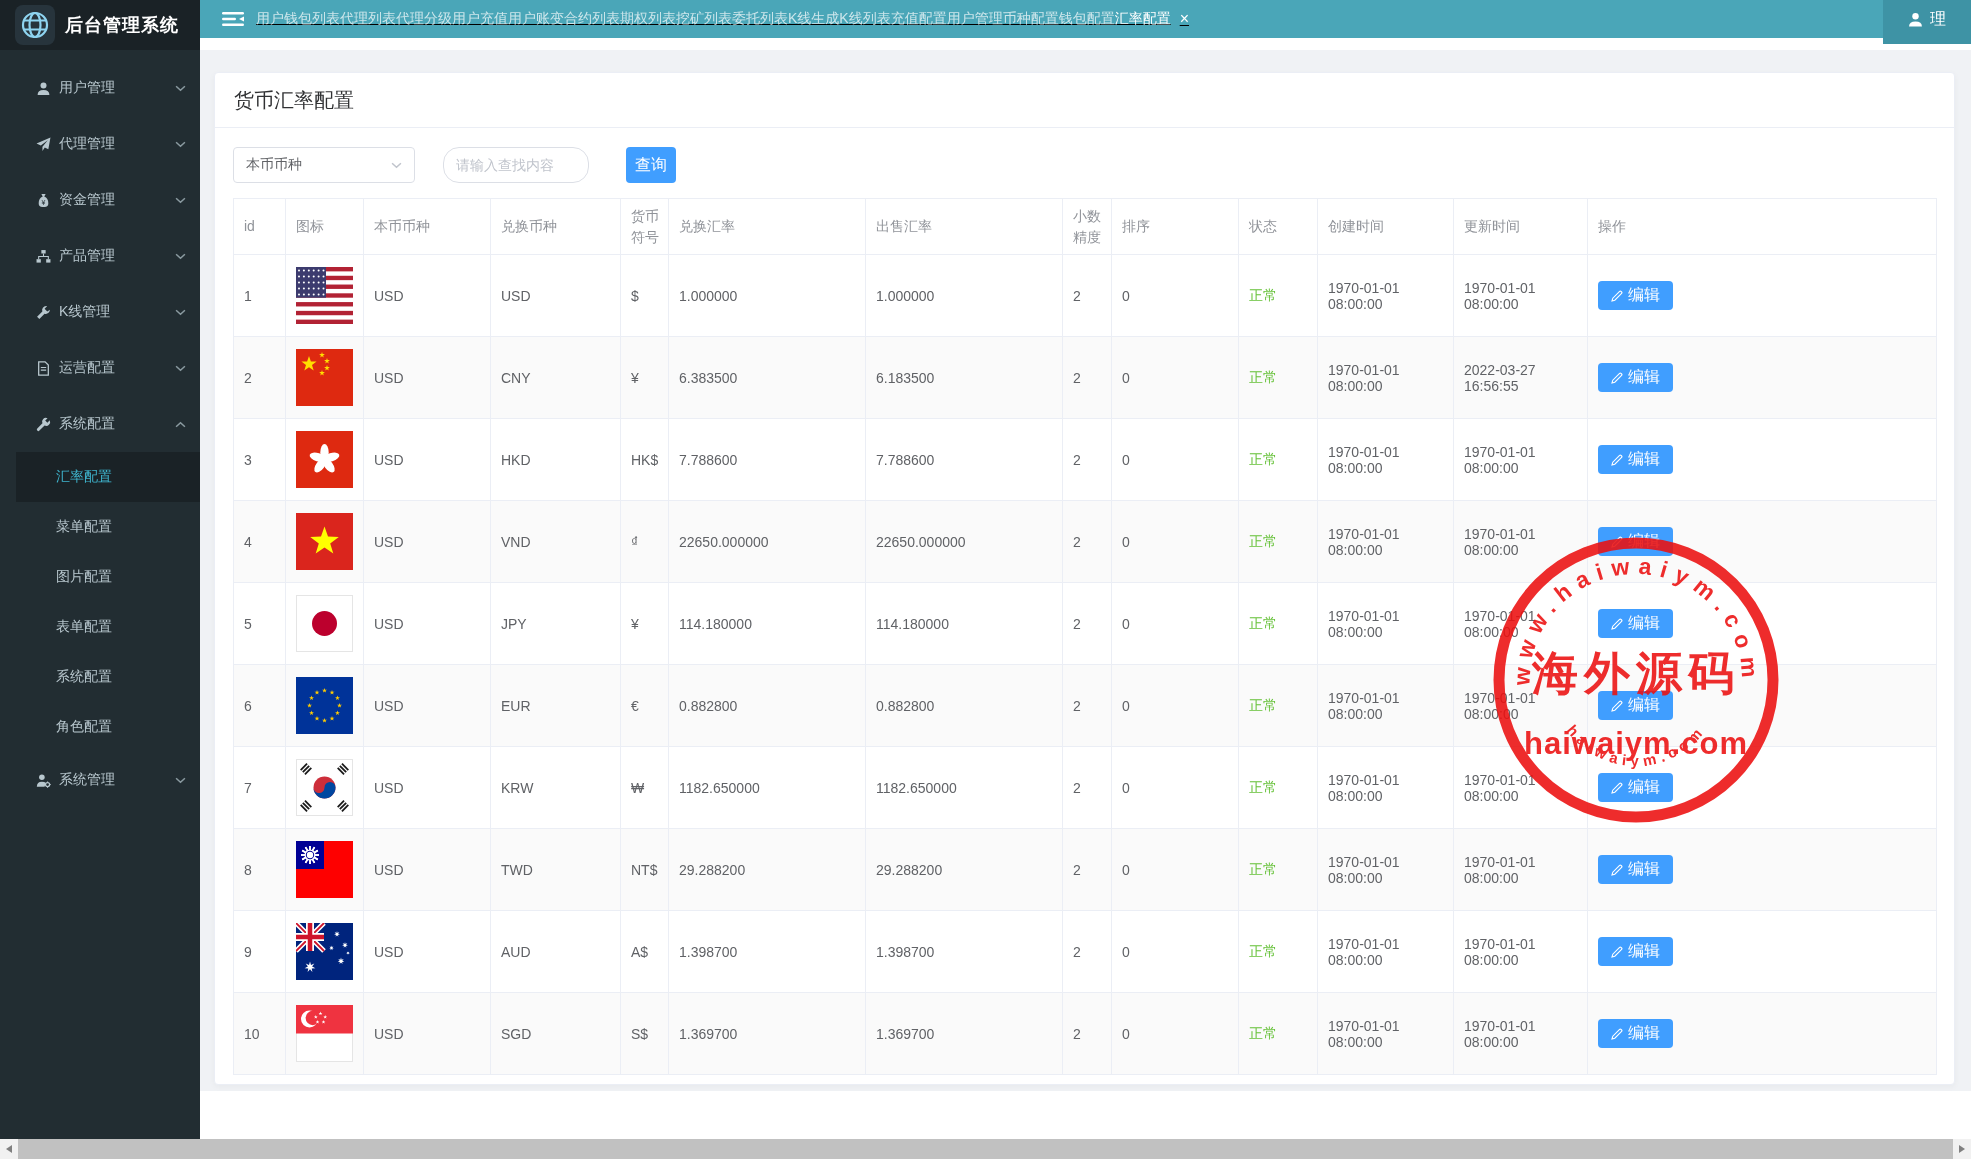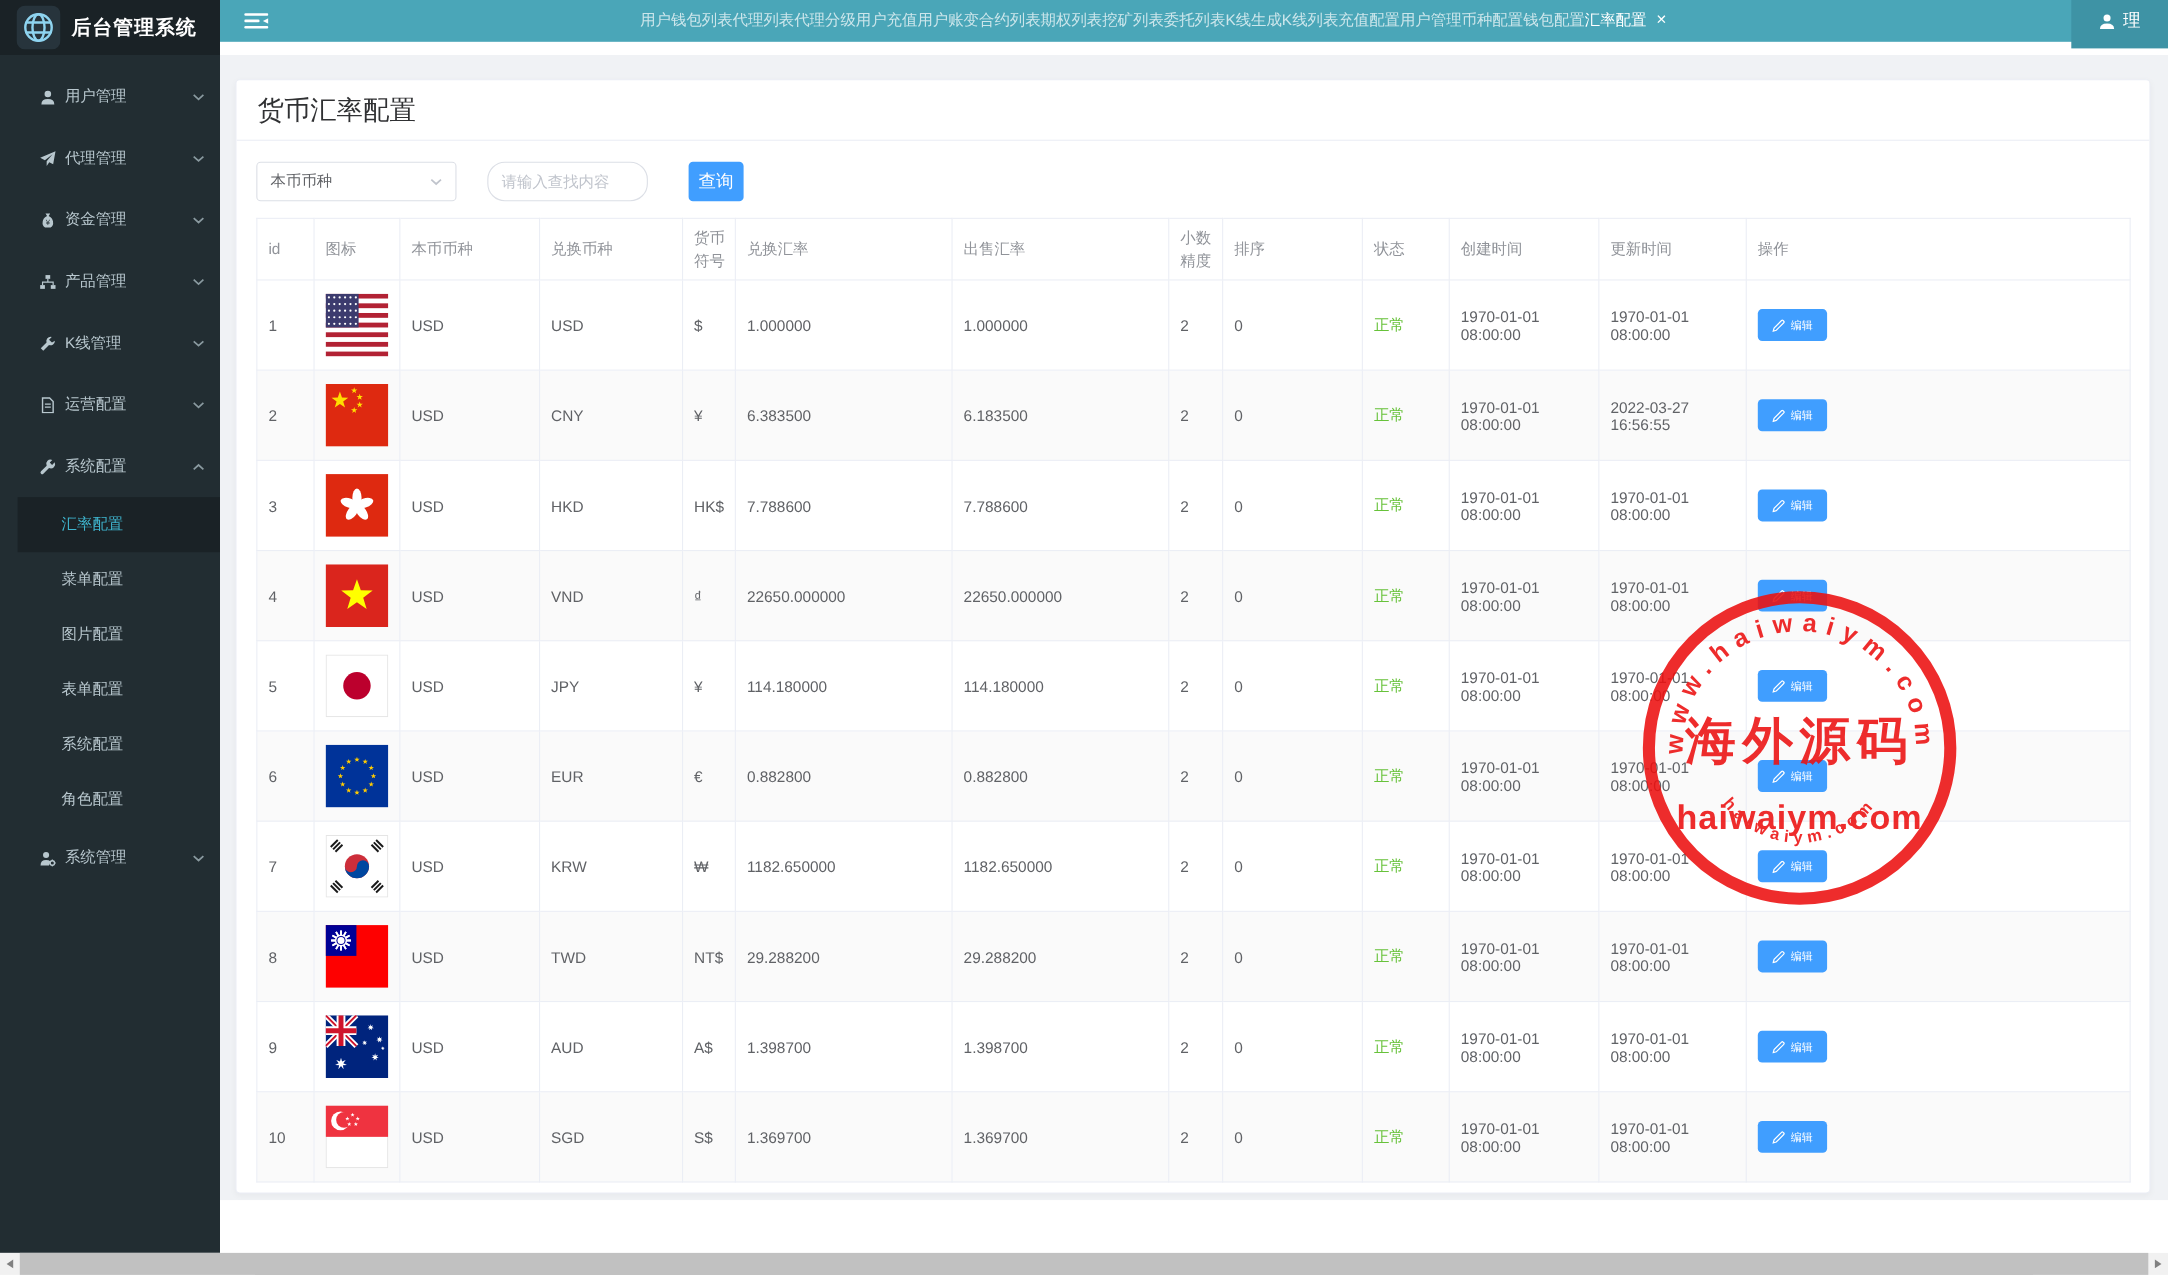--- a/index.html
+++ b/index.html
@@ -7,51 +7,51 @@
   body {
     width:1971px; height:1159px; position:relative; overflow:hidden;
     background:#fff; font-family:"Liberation Sans","DejaVu Sans",sans-serif;
   }
   
   .hdr { position:absolute; top:0; left:0; width:1971px; height:38px; display:flex; z-index:10; }
   .logo { width:200px; height:50px; background:#1a2226; display:flex; align-items:center; gap:10px; padding-left:15px; flex:none; }
   .logo-title { color:#fff; font-size:18px; font-weight:bold; letter-spacing:1px; white-space:nowrap; }
   .navbar { flex:1; background:#4aa6b8; display:flex; align-items:center; min-width:0; }
   .toggle { margin:0 12px 0 22px; cursor:pointer; display:flex; flex:none; }
-  .tabs { flex:1; display:flex; justify-content:center; align-items:center; padding-right:42px; min-width:0; }
+  .tabs { flex:1; display:flex; justify-content:flex-start; align-items:center; padding-right:42px; min-width:0;text-decoration:underline; }
   .tab { color:rgba(255,255,255,.72); font-size:14px; cursor:pointer; white-space:nowrap; display:flex; align-items:center; gap:9px; }
   .tab.active { color:#fff; }
   .tab-close { font-size:16px; color:#fff; line-height:1; cursor:pointer; }
   .userblk { width:88px; height:50px; background:#3e93a5; display:flex; align-items:center; justify-content:center; gap:7px; color:#fff; font-size:16px; flex:none; cursor:pointer; }
   
   .sidebar { position:absolute; top:50px; left:0; width:200px; height:1089px; background:#222d32; z-index:5;padding-left:16px; }
   .menu { padding-top:10px; }
   .menu-item { height:56px; display:flex; align-items:center; padding:0 14px 0 20px; color:#b8c7ce; font-size:14px; cursor:pointer; }
   .mi-icon { width:17px; margin-right:6px; display:flex; align-items:center; color:#b8c7ce; flex:none; }
   .mi-label { flex:1; }
   .mi-chev { color:#8a9aa0; display:flex; align-items:center; }
   .submenu-item { height:50px; display:flex; align-items:center; padding-left:40px; color:#b8c7ce; font-size:14px; cursor:pointer; }
   .submenu-item.active { background:#1a2226; color:#3fb6cf; }
   
   .content { position:absolute; top:50px; left:200px; width:1771px; height:1041px; background:#f0f2f5; }
   .card { position:absolute; left:14px; top:22px; width:1741px; height:1013px; background:#fff; border:1px solid #ebeef5; border-radius:4px; box-shadow:0 2px 6px rgba(0,0,0,.04); overflow:hidden; }
-  .card-hd { height:55px; border-bottom:1px solid #ebeef5; display:flex; align-items:center; padding-left:19px; font-size:24px; color:#303133; }
+  .card-hd { height:55px; border-bottom:1px solid #ebeef5; display:flex; align-items:center; padding-left:19px; font-size:20px; color:#303133; }
   .card-bd { padding:19px 18px 0 18px; }
   .filter { display:flex; align-items:center; height:36px; }
   .sel { width:182px; height:36px; border:1px solid #dcdfe6; border-radius:4px; display:flex; align-items:center; justify-content:space-between; padding:0 12px; color:#606266; font-size:14px; background:#fff; cursor:pointer; margin-right:28px; }
   .sel .chev { color:#c0c4cc; display:flex; }
   .inp { width:146px; height:36px; border:1px solid #dcdfe6; border-radius:16px; padding:0 12px; font-size:14px; color:#606266; margin-right:37px; outline:none; font-family:inherit; }
   .inp::placeholder { color:#c0c4cc; }
   .btn-q { width:50px; height:36px; background:#409eff; color:#fff; border:none; border-radius:4px; font-size:16px; cursor:pointer; font-family:inherit; }
   table.grid { margin-top:15px; border-collapse:collapse; table-layout:fixed; width:1703px; }
   .grid th { height:56px; font-weight:400; color:#909399; font-size:14px; text-align:left; padding:0 4px 0 10px; border:1px solid #ebeef5; background:#fff; line-height:1.5; }
   .grid td { height:82px; color:#606266; font-size:14px; padding:0 4px 0 10px; border:1px solid #ebeef5; background:#fff; }
   .grid tr.striped td { background:#fafafa; }
   .status { color:#67c23a; }
-  .btn-edit { display:inline-flex; align-items:center; gap:5px; background:#409eff; color:#fff; border:none; border-radius:4px; height:29px; padding:0 13px; font-size:10px; cursor:pointer; font-family:inherit; }
+  .btn-edit { display:inline-flex; align-items:center; gap:5px; background:#409eff; color:#fff; border:none; border-radius:4px; height:29px; padding:0 13px; font-size:16px; cursor:pointer; font-family:inherit; }
   .flagbox { width:57px; height:57px; display:block; }
   
   .stamp { position:absolute; left:1488px; top:532px; width:296px; height:296px; opacity:.88; pointer-events:none; z-index:50; }
   
   .hscroll { position:absolute; left:0; top:1139px; width:1971px; height:20px; background:#f1f1f1; display:flex; align-items:center; z-index:60; }
   .hs-btn { width:18px; height:20px; display:flex; align-items:center; justify-content:center; color:#808080; cursor:pointer; flex:none; }
   .hs-thumb { height:20px; background:#c1c1c1; flex:1; cursor:pointer; }
 </style>
 </head>
 <body>

